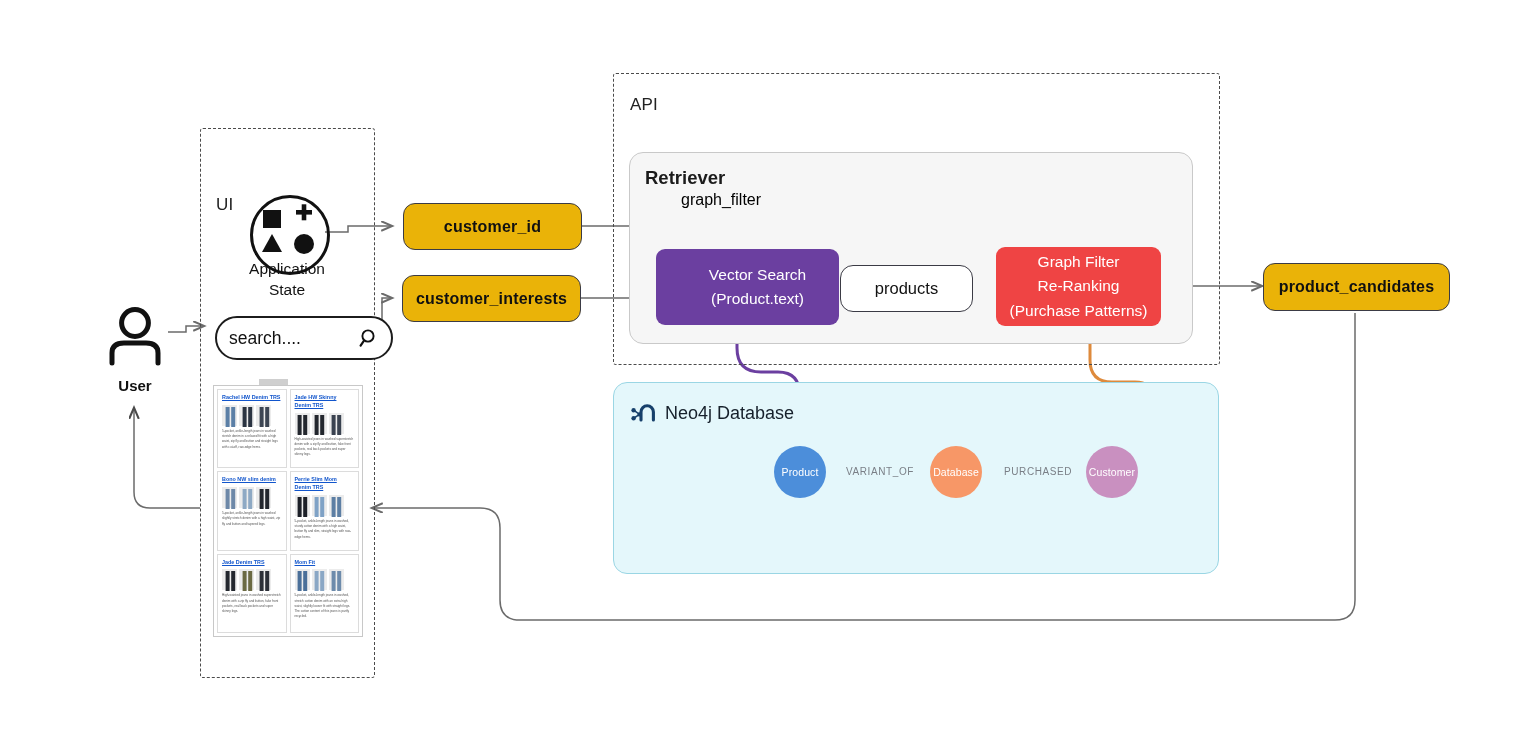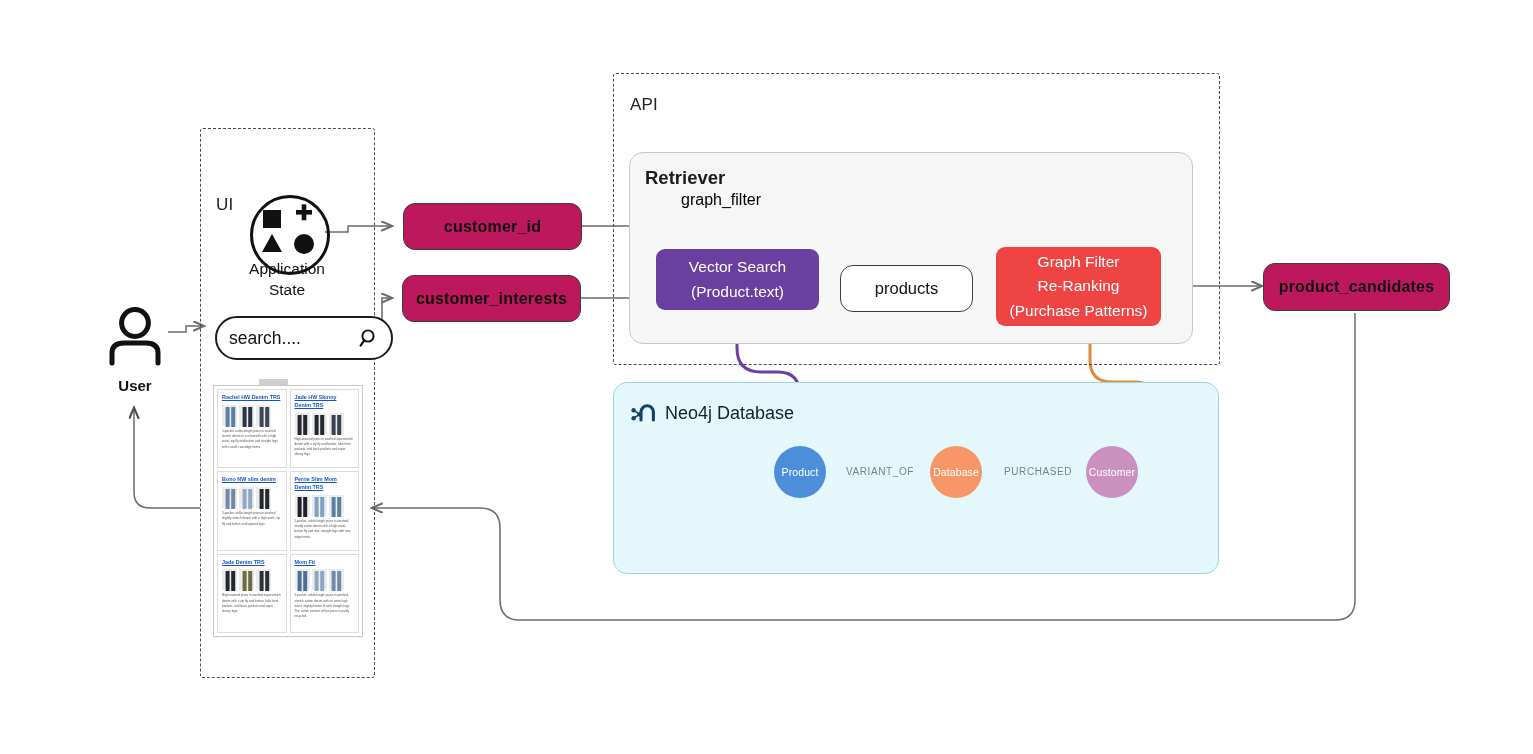--- a/index.html
+++ b/index.html
@@ -5,21 +5,21 @@
   html,body{margin:0;padding:0;background:#ffffff;}
   body{width:1533px;height:754px;font-family:"Liberation Sans",sans-serif;color:#1a1a1a;overflow:hidden;position:relative;}
   .stage{position:absolute;inset:0;width:1533px;height:754px;}
   svg.wires{position:absolute;left:0;top:0;width:1533px;height:754px;pointer-events:none;}
 
   
   .dashed-box{position:absolute;border:1.6px dashed #4a4a4a;border-radius:3px;background:transparent;}
   .box-title{position:absolute;font-size:17px;color:#222;letter-spacing:.2px;}
 
   
-  .pill{position:absolute;background:#be185d;border:1.4px solid #3b3b45;border-radius:12px;
+  .pill{position:absolute;background:#eab308;border:1.4px solid #3b3b45;border-radius:12px;
         display:flex;align-items:center;justify-content:center;font-size:16px;color:#111;
         font-weight:600;letter-spacing:.2px;}
 
   
   .retriever{position:absolute;background:#f6f6f6;border:1.3px solid #c9c9c9;border-radius:14px;}
   .retriever-title{position:absolute;font-size:18.5px;font-weight:700;color:#1b1b1b;}
   .retriever-sub{position:absolute;font-size:16px;font-weight:400;color:#000000;margin-left:36px;}
 
   .node-box{position:absolute;border-radius:9px;display:flex;flex-direction:column;
             align-items:center;justify-content:center;color:#fff;font-size:15.5px;line-height:1.55;}
@@ -335,21 +335,21 @@
     <span>product_candidates</span>
   </div>
 
   <div class="dashed-box" style="left:613px;top:73px;width:605px;height:290px;"></div>
   <div class="box-title" style="left:630px;top:95px;">API</div>
 
   <div class="retriever" style="left:629px;top:152px;width:562px;height:190px;"></div>
   <div class="retriever-title" style="left:645px;top:167px;">Retriever</div>
   <div class="retriever-sub" style="left:645px;top:191px;">graph_filter</div>
 
-  <div class="node-box purple" style="left:656px;top:249px;width:163px;height:61px;">
+  <div class="node-box purple" style="left:656px;top:249px;width:163px;height:76px;padding-left:20px;">
     <div>Vector Search</div>
     <div>(Product.text)</div>
   </div>
 
   <div class="plainbox" style="left:840px;top:265px;width:131px;height:45px;">
     <span>products</span>
   </div>
 
   <div class="node-box orange" style="left:996px;top:247px;width:165px;height:79px;">
     <div>Graph Filter</div>

